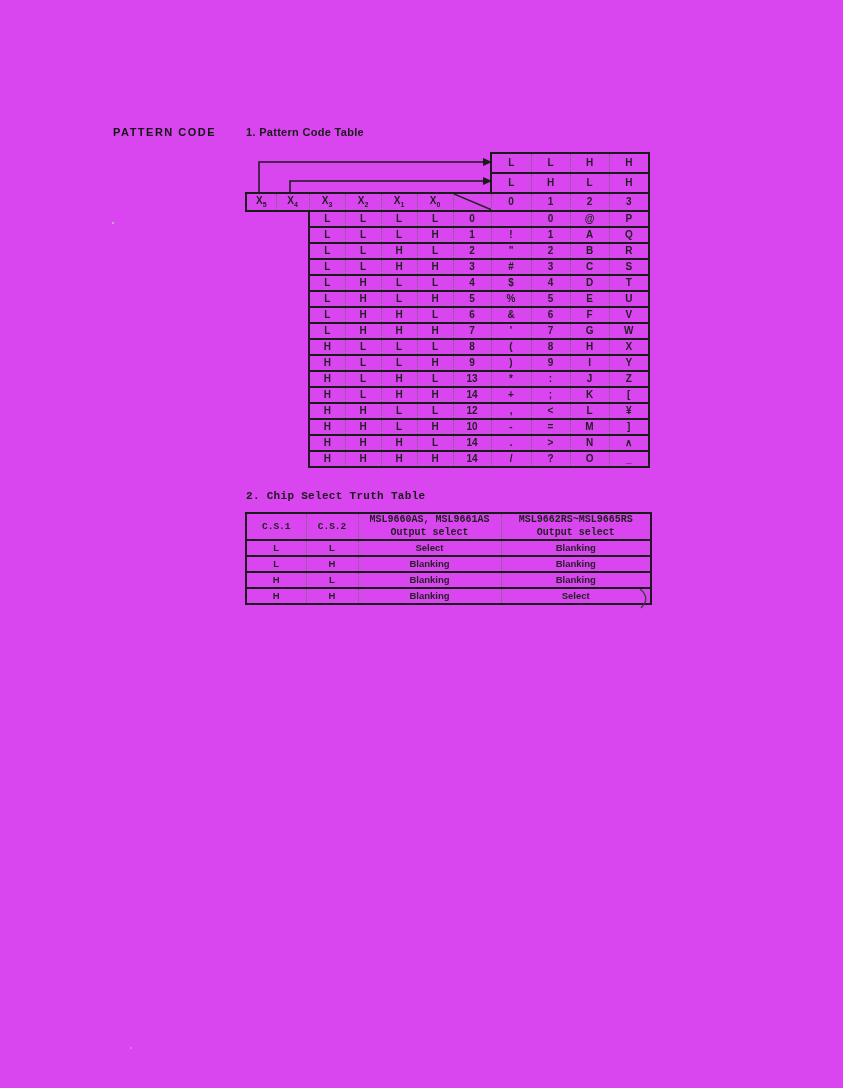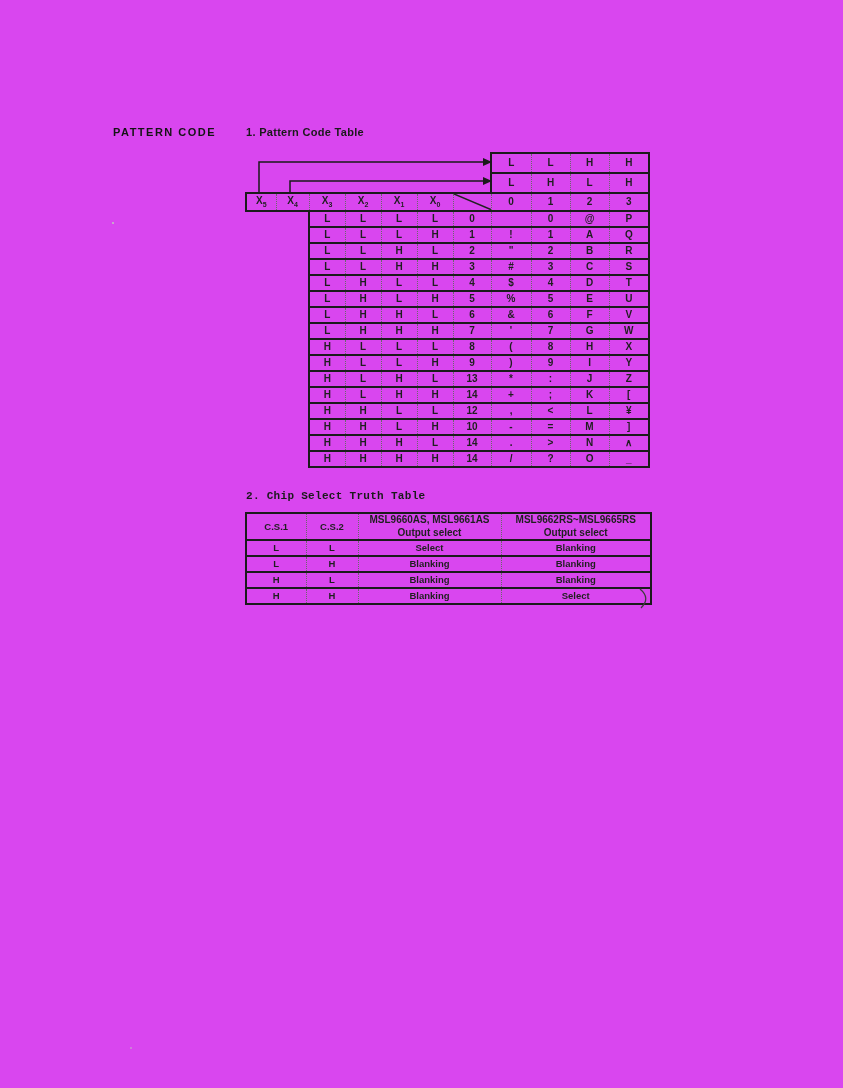--- a/index.html
+++ b/index.html
@@ -32,21 +32,21 @@
   .pt { left:245px; top:152px; width:403px; }
   .pt tr.hr20 { height:20px; }
   .pt tr.hr18 { height:18px; }
   .pt tbody tr { height:16px; }
   .pt td sub { font-size:7px; font-weight:bold; }
   .pt td.diag { padding:0; }
   .pt td.diag svg { display:block; width:100%; height:100%; }
 
   
   .ct { left:245px; top:512px; width:405px; }
-  .ct tr.cth { height:16px; }
+  .ct tr.cth { height:16px;font-family:Liberation Mono, monospace; }
   .ct tbody tr { height:16px; }
   .ct td { font-size:9.5px; }
   .ct .hline { font-size:10px; font-weight:bold; line-height:1.25; }
 
   .overlay { position:absolute; }
   .speck { position:absolute; width:2px; height:2px; border-radius:50%; background:#c3c3c0; }
 </style>
 </head>
 <body>
 

